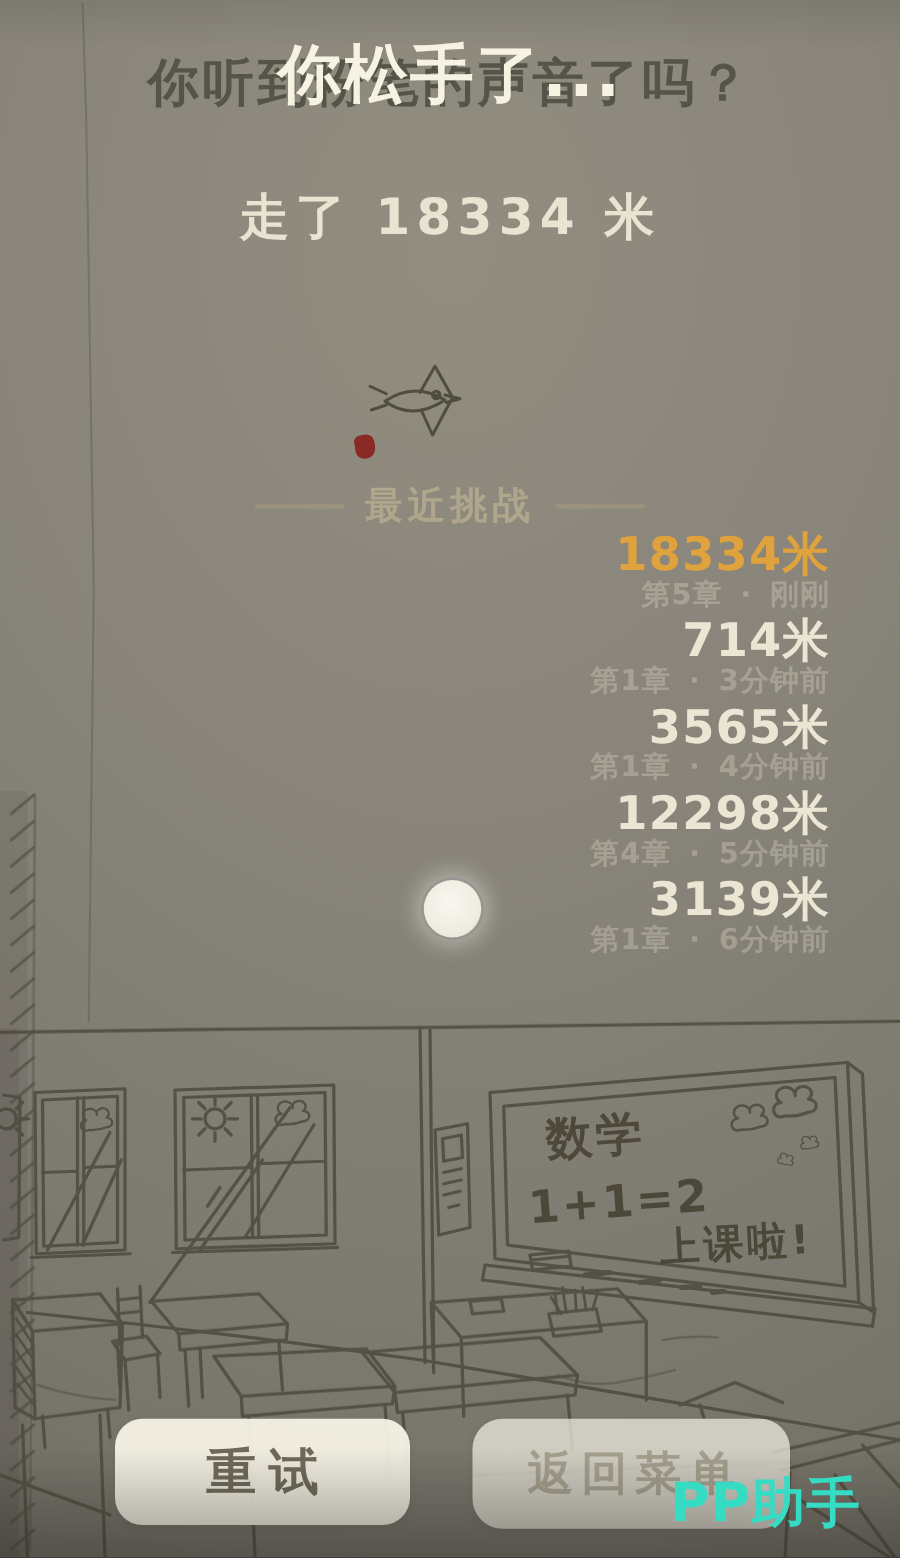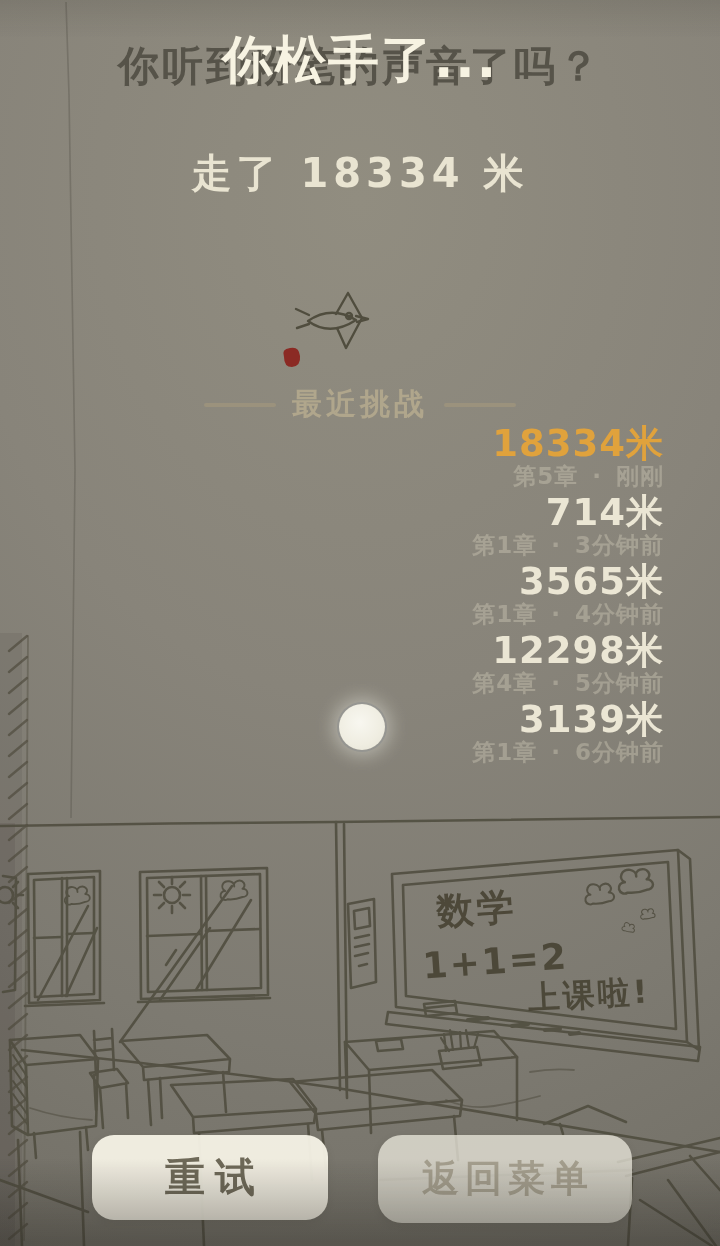--- a/index.html
+++ b/index.html
@@ -226,15 +226,16 @@
         <span>第1章</span><span class="dot">·</span><span>6分钟前</span>
       </div>
     </div>
   </div>
 
   <div class="player-ball"></div>
 
   <button class="btn btn-retry">重试</button>
   <button class="btn btn-menu">返回菜单</button>
 
+  <div class="watermark">PP助手</div>
 
   <div class="vignette"></div>
 </div>
 
 </body></html>

